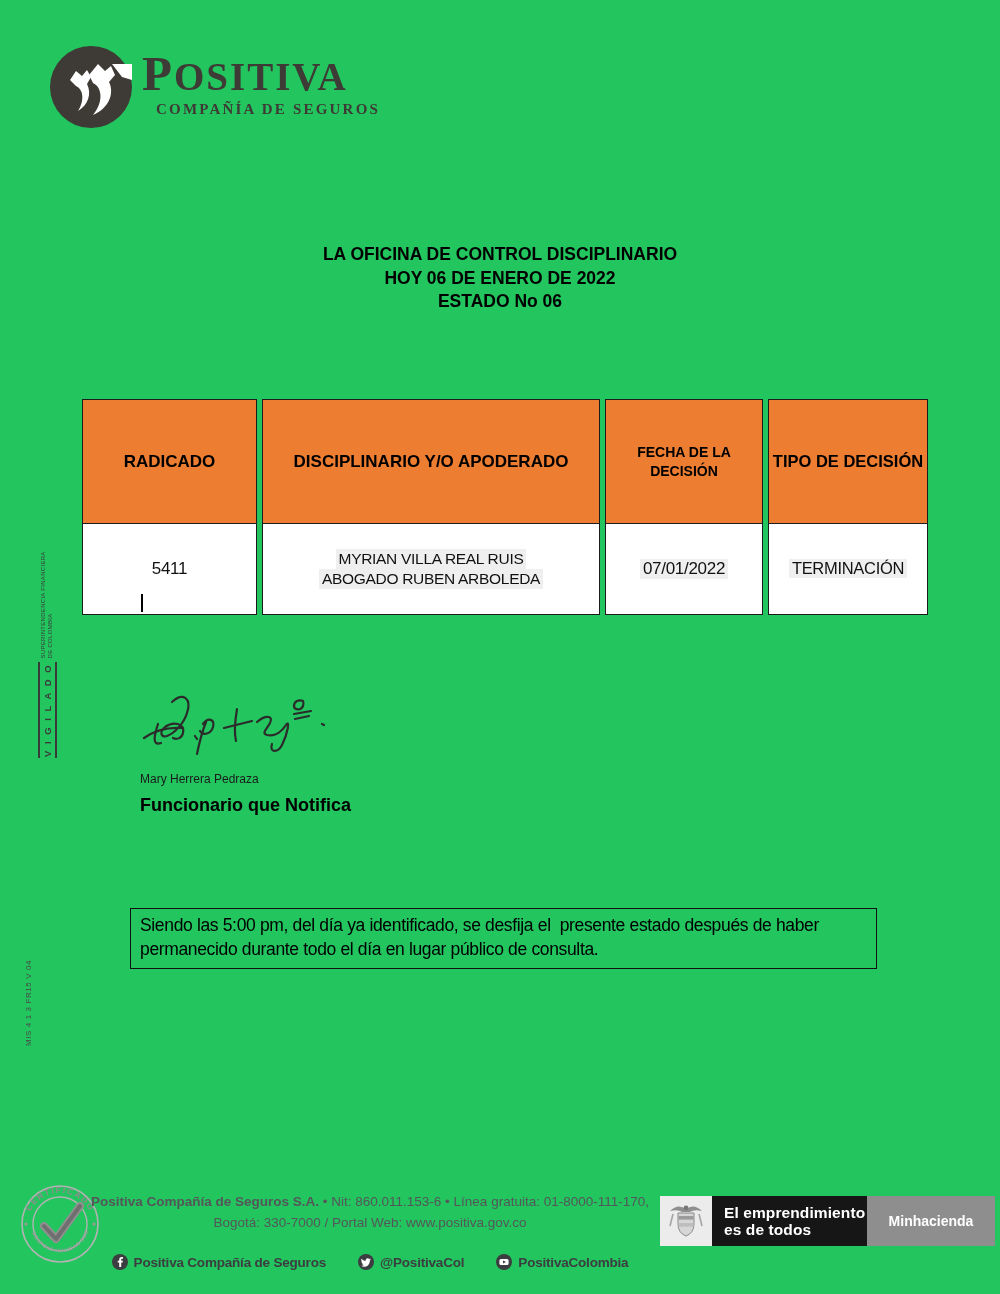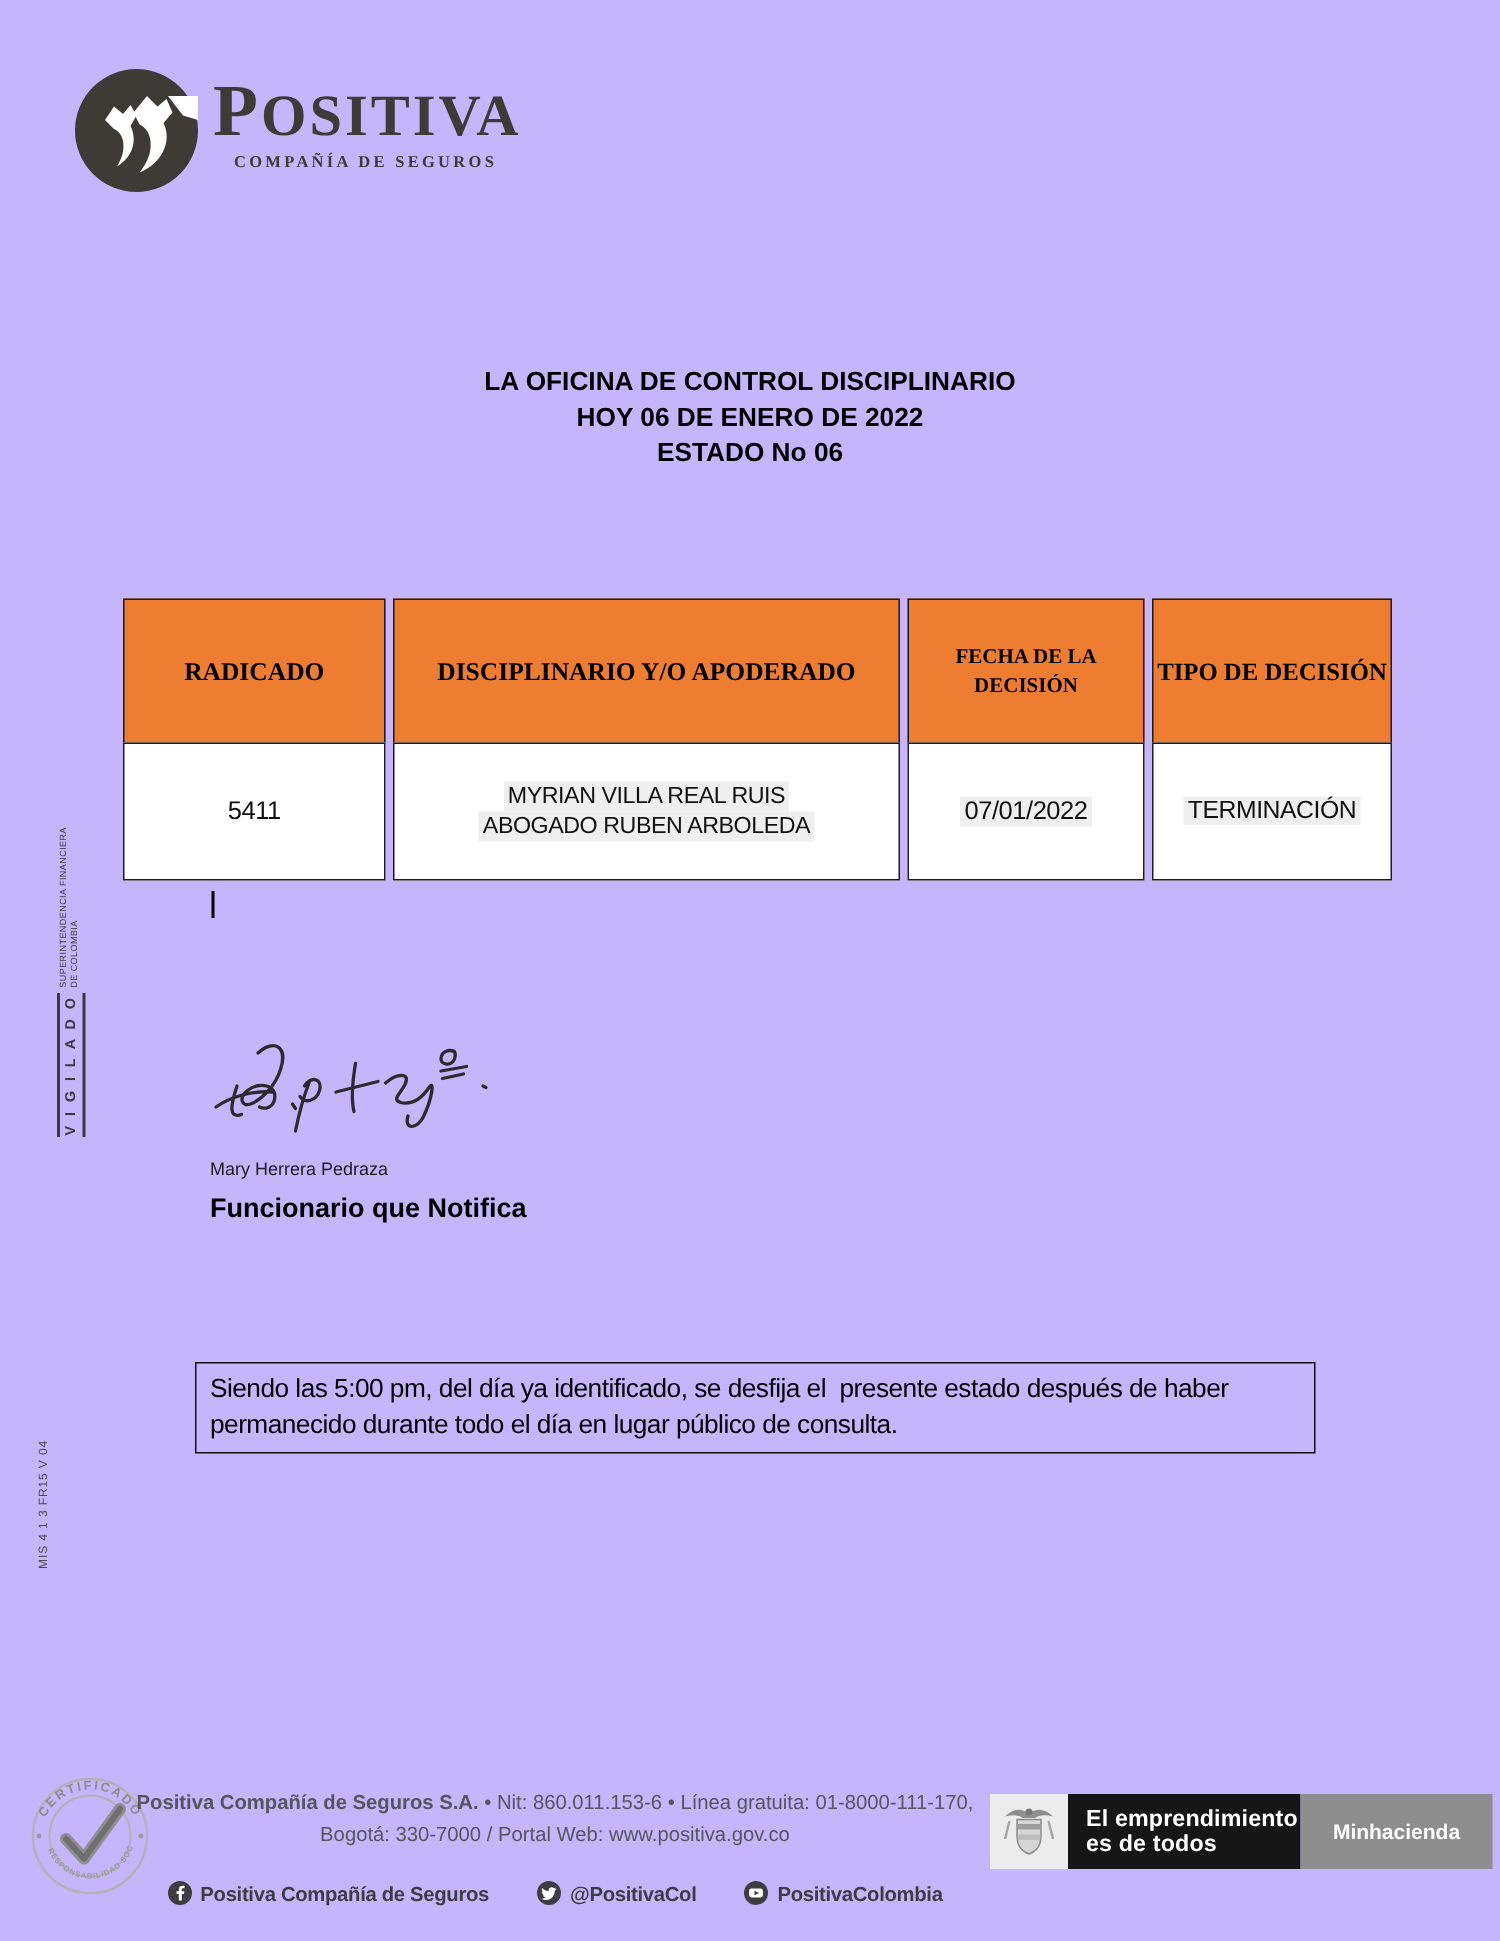--- a/index.html
+++ b/index.html
@@ -1,37 +1,37 @@
 <!DOCTYPE html>
 <html><head>
 <meta charset="utf-8">
 <style>
   * { margin:0; padding:0; box-sizing:border-box; }
   html,body { background:#ffffff; }
   .page {
     position:relative;
     width:1000px; height:1294px;
-    background:#c4b5fd;
+    background:#22c55e;
     font-family:"Liberation Sans", sans-serif;
     color:#111;
     overflow:hidden;
   }
 
   
   .logo { position:absolute; left:48px; top:44px; display:flex; align-items:flex-start; }
   .logo-mark { width:86px; height:86px; }
   .logo-text { margin-left:8px; padding-top:10px; color:#3e3a35; }
   .brand {
     font-family:"Liberation Serif", serif;
     font-size:39px; line-height:40px; letter-spacing:2px; font-weight:600;
   }
   .brand::first-letter { font-size:49px; }
   .tagline {
     font-family:"Liberation Serif", serif;
-    font-size:11px; letter-spacing:2.2px; margin-top:4px; padding-left:14px;
+    font-size:15px; letter-spacing:2.2px; margin-top:4px; padding-left:14px;
     font-weight:600;
   }
 
   
   .doc-title {
     position:absolute; top:243px; left:0; width:1000px;
     text-align:center; font-weight:bold; font-size:17.5px; line-height:23.5px;
     color:#000;
   }
 
@@ -40,21 +40,21 @@
     position:absolute; left:82px; top:399px;
     display:grid;
     grid-template-columns:175px 338px 158px 160px;
     column-gap:5px;
   }
   .cell {
     border:1.5px solid #1c1c1c;
     display:flex; flex-direction:column; align-items:center; justify-content:center;
     text-align:center;
   }
-  .th { background:#ED7D31; height:97px; font-weight:bold; font-size:17px; color:#000;font-family:Liberation Serif, serif; }
+  .th { background:#ED7D31; height:125px; font-weight:bold; font-size:17px; color:#000; }
   .th.small { font-size:14px; line-height:19px; }
   .th.mid { font-size:16.5px; line-height:21px; }
   .td { background:#ffffff; height:92px; margin-top:-1.5px; font-size:17px; }
   .td .line { letter-spacing:-0.3px; }
   .hl { background:#efefef; padding:0 3px; }
   .name-lines { font-size:15.5px; line-height:20px; }
   .tipo-val { font-size:16.5px; }
 
   .text-cursor {
     position:absolute; left:141px; top:594px; width:1.5px; height:18px; background:#000;

